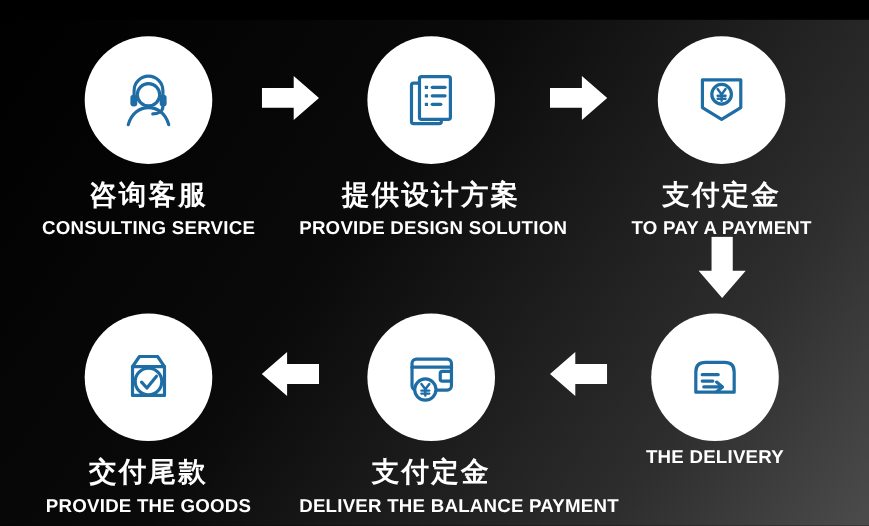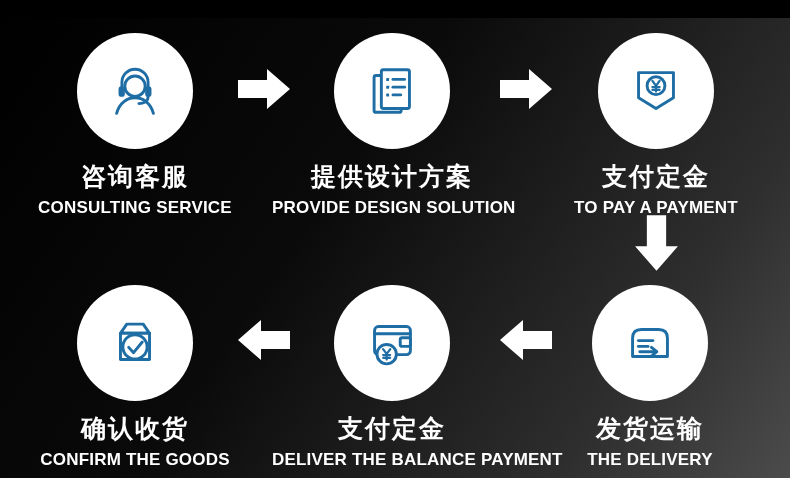--- a/index.html
+++ b/index.html
@@ -117,21 +117,20 @@
   <div class="step pos-r2c3">
     <div class="circle">
       <svg viewBox="0 0 64 64" width="62" height="62" fill="none" stroke="currentColor" stroke-width="3" stroke-linecap="round" stroke-linejoin="round">
         <path d="M14 46 v-19 q0 -9 9 -9 h18 q9 0 9 9 v19 z" fill="#ffffff"></path>
         <line x1="20" y1="29.5" x2="35" y2="29.5"></line>
         <line x1="20" y1="35.5" x2="30" y2="35.5"></line>
         <path d="M21.5 41 h17"></path>
         <path d="M33.5 36.5 l5.5 4.5 -5.5 4.5"></path>
       </svg>
     </div>
-    <div class="title">发货运输</div>
     <div class="subtitle">THE DELIVERY</div>
   </div>
 
   <div class="arrow arrow-a3">
     <svg viewBox="0 0 52 42" width="52" height="42">
         <polygon points="0,12 29,12 29,1 52,21 29,41 29,30 0,30"></polygon>
       </svg>
   </div>
 
   <div class="step pos-r2c2">
@@ -161,17 +160,17 @@
 
   <div class="step pos-r2c1">
     <div class="circle">
       <svg viewBox="0 0 64 64" width="62" height="62" fill="none" stroke="currentColor" stroke-width="3" stroke-linecap="round" stroke-linejoin="round">
         <path d="M17 22 l6.5 -9.5 h17 l6.5 9.5 z" fill="#ffffff"></path>
         <rect x="17" y="22" width="30" height="27" fill="#ffffff"></rect>
         <circle cx="32" cy="36" r="12.5" fill="#ffffff"></circle>
         <path d="M25.5 36.5 l5 5.5 9 -11"></path>
       </svg>
     </div>
-    <div class="title">确认收货</div>
-    <div class="subtitle">CONFIRM THE GOODS</div>
+    <div class="title">交付尾款</div>
+    <div class="subtitle">PROVIDE THE GOODS</div>
   </div>
 
 </div>
 
 </body></html>

